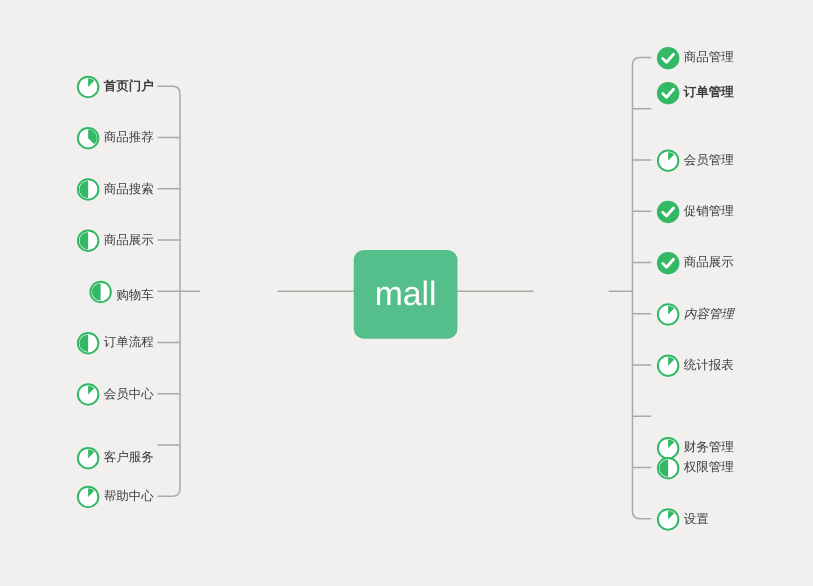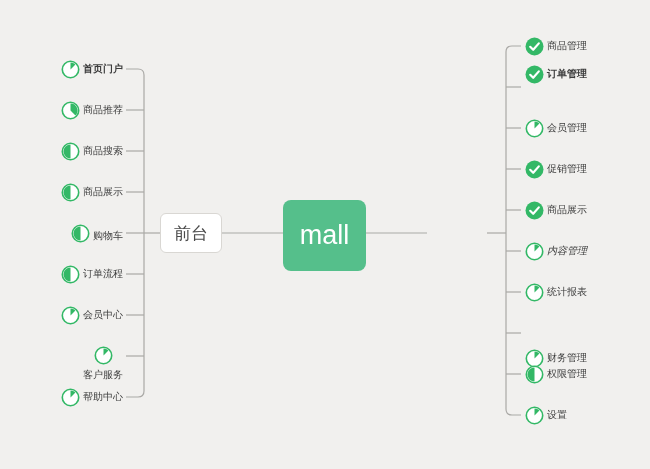--- a/index.html
+++ b/index.html
@@ -64,21 +64,20 @@
       <path d="M506,169H521"></path>
       <path d="M506,210H521"></path>
       <path d="M506,251H521"></path>
       <path d="M506,292H521"></path>
       <path d="M506,333H521"></path>
       <path d="M506,374H521"></path>
     </svg>
 
   <div class="node root-node">mall</div>
 
-  <div class="node branch-node" id="node-front">前台</div>
 
 
   <div id="left-items">
       <div class="item left" style="top: 59px; font-weight: bold;">
         <span class="icon">
           <svg viewBox="0 0 19 19">
             <circle cx="9.5" cy="9.5" r="8.2" fill="#fff" stroke="#33b866" stroke-width="1.6"></circle>
             <path d="M9.5,9.5 L9.5,2.5 A7,7 0 0 1 14.45,4.55 Z" fill="#33b866"></path>
           </svg>
         </span>
@@ -131,21 +130,21 @@
       </div>
       <div class="item left" style="top: 305px;">
         <span class="icon">
           <svg viewBox="0 0 19 19">
             <circle cx="9.5" cy="9.5" r="8.2" fill="#fff" stroke="#33b866" stroke-width="1.6"></circle>
             <path d="M9.5,9.5 L9.5,2.5 A7,7 0 0 1 14.45,4.55 Z" fill="#33b866"></path>
           </svg>
         </span>
         <span>会员中心</span>
       </div>
-      <div class="item left" style="top: 346px; flex-direction: column;">
+      <div class="item left" style="top: 356px;">
         <span class="icon">
           <svg viewBox="0 0 19 19">
             <circle cx="9.5" cy="9.5" r="8.2" fill="#fff" stroke="#33b866" stroke-width="1.6"></circle>
             <path d="M9.5,9.5 L9.5,2.5 A7,7 0 0 1 14.45,4.55 Z" fill="#33b866"></path>
           </svg>
         </span>
         <span>客户服务</span>
       </div>
       <div class="item left" style="top: 387px;">
         <span class="icon">

